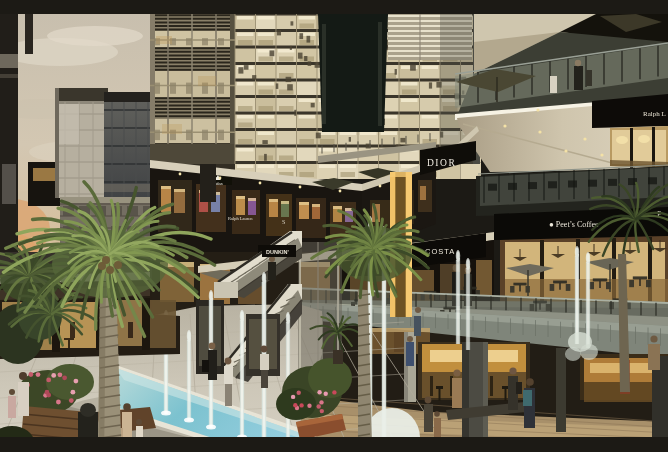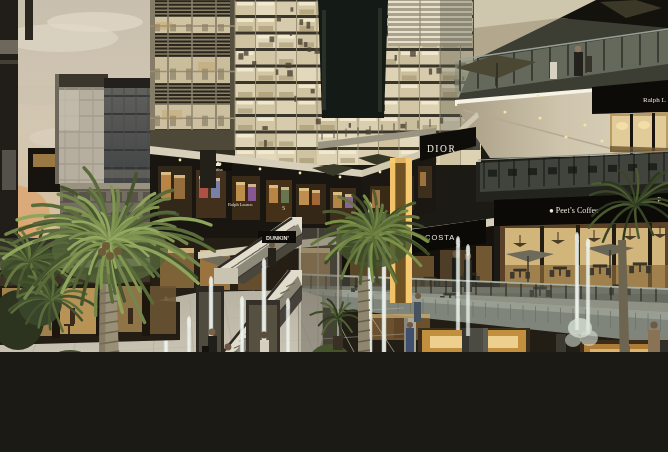--- a/index.html
+++ b/index.html
@@ -1,15 +1,15 @@
 <!DOCTYPE html>
 <html><head><meta charset="utf-8"><title>Mall Courtyard</title>
 <style>
 html,body{margin:0;padding:0;background:#1c1a15;font-family:"Liberation Sans",sans-serif;}
-#scene{width:668px;height:352px;overflow:hidden;position:relative;}
+#scene{width:668px;height:423px;overflow:hidden;position:relative;margin-top:14px;}
 </style></head>
 <body>
 
 <div id="scene">
 <svg width="668" height="452" viewBox="0 0 668 452">
 <defs>
 <linearGradient id="sky" x1="0" y1="0" x2="0" y2="1">
 <stop offset="0" stop-color="#c8bfae"></stop>
           <stop offset="0.45" stop-color="#d3c7b2"></stop>
 <stop offset="0.75" stop-color="#d6c0a0"></stop>

